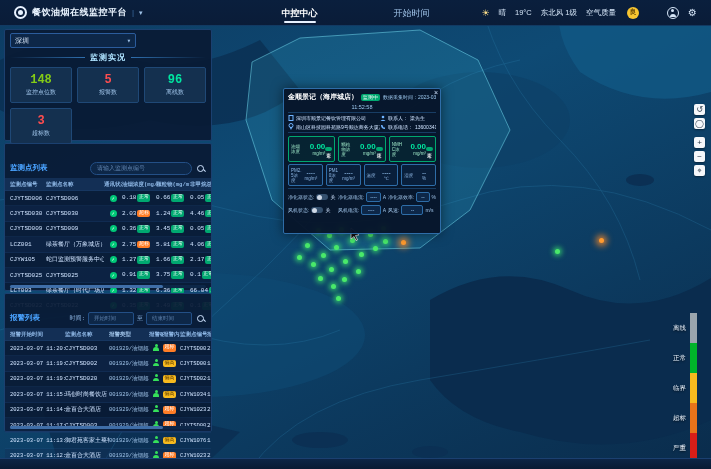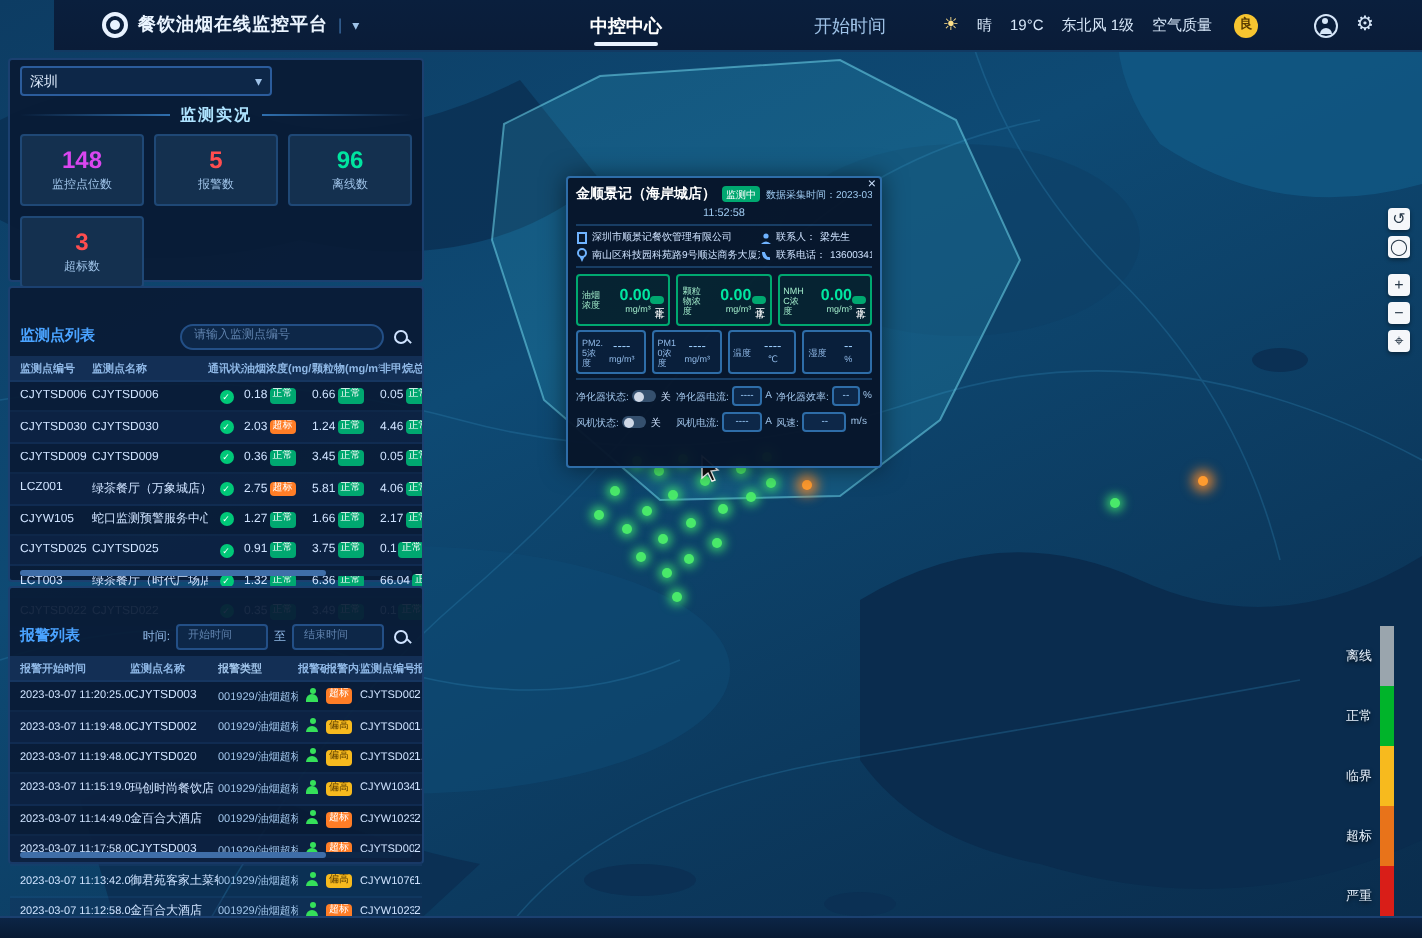--- a/index.html
+++ b/index.html
@@ -1,21 +1,21 @@
 <!DOCTYPE html>
 <html><head>
 <meta charset="utf-8">
 <style>
   html,body{margin:0;padding:0;background:#06182e;}
   #stage{position:relative;width:711px;height:469px;overflow:hidden;
     font-family:"Liberation Sans","DejaVu Sans",sans-serif;color:#cfe3ff;
     background:linear-gradient(155deg,#0d3c63 0%,#0e4a74 38%,#0c3a5f 70%,#0a2c4c 100%);}
   
   #hdr{position:absolute;top:0;left:0;right:0;height:26px;z-index:7;display:flex;align-items:center;
-    background:linear-gradient(180deg,#0a1f3d,#0a1c38);border-bottom:1px solid #123a63;padding:0 24px;box-sizing:border-box;margin-left:27px;}
+    background:linear-gradient(180deg,#0a1f3d,#0a1c38);border-bottom:1px solid #123a63;padding:0 14px;box-sizing:border-box;}
   .logo{width:13px;height:13px;border-radius:50%;border:2px solid #e8f2ff;box-sizing:border-box;margin-right:5px;position:relative;}
   .logo::after{content:"";position:absolute;left:2px;top:2px;width:5px;height:5px;border-radius:50%;background:#e8f2ff;}
   .hdr-title{font-size:9px;font-weight:bold;color:#eaf4ff;letter-spacing:.5px;}
   .hdr-sep{color:#3c6ea6;margin:0 5px;font-size:8px;}
   .hdr-caret{font-size:7px;color:#9fc3e8;}
   #hdr-tabs{position:absolute;left:0;right:0;top:0;height:26px;display:flex;justify-content:center;gap:72px;align-items:center;pointer-events:none;}
   .tab{font-size:9px;color:#9fc3e8;position:relative;padding:6px 2px;pointer-events:auto;cursor:pointer;}
   .tab.active{color:#ffffff;font-weight:bold;}
   .tab.active::after{content:"";position:absolute;left:4px;right:4px;bottom:3px;height:2px;background:#e8f2ff;border-radius:1px;}
   .hdr-right{margin-left:auto;display:flex;align-items:center;gap:9px;font-size:7.5px;color:#d6e6f8;z-index:2;}
@@ -27,21 +27,21 @@
   .user-ico::after{content:"";position:absolute;bottom:.5px;left:1.5px;width:6px;height:3px;border-radius:3px 3px 0 0;background:#d6e6f8;}
   .gear{font-size:10px;color:#d6e6f8;}
   
   #map{position:absolute;inset:0;z-index:0;}
   .map-dot{position:absolute;width:5px;height:5px;border-radius:50%;z-index:2;}
   .map-dot.green{background:#49e96a;box-shadow:0 0 5px 2px rgba(60,230,110,.75);}
   .map-dot.orange{background:#ff9b2f;box-shadow:0 0 6px 3px rgba(255,140,40,.8);}
   #cursor{position:absolute;left:350px;top:227px;z-index:8;}
   
   .panel{position:absolute;left:4px;width:208px;background:rgba(9,26,52,.92);
-    border:1px solid #1b4070;border-radius:2px;z-index:5;box-sizing:border-box;}
+    border:1px solid #1b4070;border-radius:2px;z-index:5;box-sizing:border-box;font-family:Liberation Mono, monospace;}
   #p-stats{top:29px;height:112px;padding:3px 5px;}
   .select{display:flex;align-items:center;justify-content:space-between;width:116px;height:13px;
     background:#0d2748;border:1px solid #2b5c9c;border-radius:2px;font-size:7px;padding:0 4px;color:#e2efff;cursor:pointer;}
   .sec-title{display:flex;align-items:center;gap:5px;justify-content:center;margin:4px 0 4px;}
   .sec-title .line{flex:1;height:1px;background:linear-gradient(90deg,transparent,#2f6fae);}
   .sec-title .line.r{background:linear-gradient(270deg,transparent,#2f6fae);}
   .sec-title span{font-size:8px;font-weight:bold;color:#aee3ff;letter-spacing:1px;}
   #stat-grid{display:grid;grid-template-columns:repeat(3,1fr);gap:5px;}
   .stat-card{background:#14304f;border:1px solid #1f4876;border-radius:2px;height:34px;
     display:flex;flex-direction:column;align-items:center;justify-content:center;gap:2px;cursor:pointer;}
@@ -211,21 +211,21 @@
       <span>深圳</span>
       <span class="hdr-caret">▾</span>
     </div>
     <div class="sec-title">
       <span class="line"></span>
       <span>监测实况</span>
       <span class="line r"></span>
     </div>
     <div id="stat-grid">
         <div class="stat-card">
-          <div class="stat-value" style="color: #d946ef;">148</div>
+          <div class="stat-value" style="color: #84cc16;">148</div>
           <div class="stat-label">监控点位数</div>
         </div>
         <div class="stat-card">
           <div class="stat-value" style="color: rgb(255, 77, 79);">5</div>
           <div class="stat-label">报警数</div>
         </div>
         <div class="stat-card">
           <div class="stat-value" style="color: rgb(0, 229, 160);">96</div>
           <div class="stat-label">离线数</div>
         </div>

